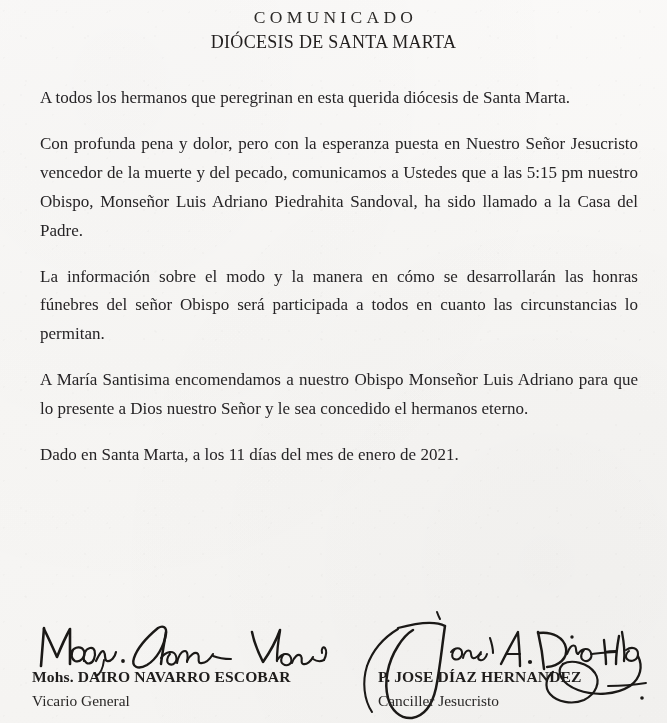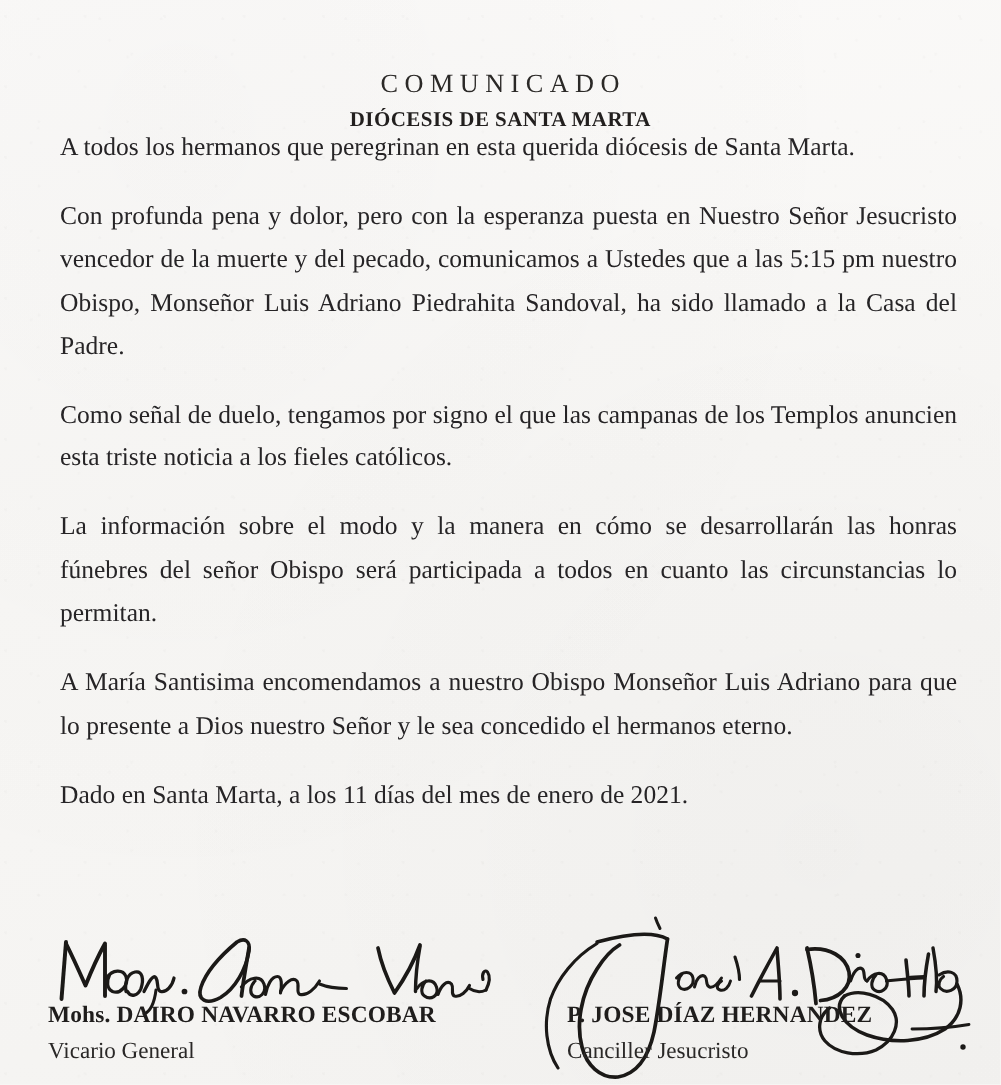--- a/index.html
+++ b/index.html
@@ -38,32 +38,31 @@
       radial-gradient(circle at 74% 71%, rgba(120,115,110,0.04) 0 1px, transparent 1px);
     background-size: 53px 47px, 67px 59px, 41px 73px, 83px 61px, 59px 43px, 71px 67px;
   }
 
   .header {
     position: absolute;
     left: 0;
     right: 0;
     top: 6px;
     text-align: center;
-    margin-top: 38px;
   }
   .hdr-line1 {
     font-size: 17.5px;
     letter-spacing: 4.3px;
     color: #2b2927;
     line-height: 23px;
     text-indent: 4px;
   }
   .hdr-line2 {
-    font-size: 14px;
-    font-weight: bold;
+    font-size: 18px;
+    font-weight: normal;
     letter-spacing: 0.3px;
     color: #221f1e;
     line-height: 25px;
     margin-top: 1px;
   }
 
   .body-text {
     position: absolute;
     left: 40px;
     top: 84px;
@@ -128,21 +127,20 @@
   <div class="grain"></div>
 
   <div class="header">
     <div class="hdr-line1">COMUNICADO</div>
     <div class="hdr-line2">DIÓCESIS DE SANTA MARTA</div>
   </div>
 
   <div class="body-text">
     <p class="para">A todos los hermanos que peregrinan en esta querida diócesis de Santa Marta.</p>
     <p class="para">Con profunda pena y dolor, pero con la esperanza puesta en Nuestro Señor Jesucristo vencedor de la muerte y del pecado, comunicamos a Ustedes que a las 5:15 pm nuestro Obispo, Monseñor Luis Adriano Piedrahita Sandoval, ha sido llamado a la Casa del Padre.</p>
-    <p class="para">Como señal de duelo, tengamos por signo el que las campanas de los Templos anuncien esta triste noticia a los fieles católicos.</p>
     <p class="para">La información sobre el modo y la manera en cómo se desarrollarán las honras fúnebres del señor Obispo será participada a todos en cuanto las circunstancias lo permitan.</p>
     <p class="para">A María Santisima encomendamos a nuestro Obispo Monseñor Luis Adriano para que lo presente a Dios nuestro Señor y le sea concedido el hermanos eterno.</p>
     <p class="para nojust">Dado en Santa Marta, a los 11 días del mes de enero de 2021.</p>
   </div>
 
   <div class="sign-area">
 
     <div class="sign-col left">
       <svg class="sig-ink left" viewBox="0 0 300 78">
         <g fill="none" stroke="#1b1917" stroke-linecap="round" stroke-linejoin="round">

